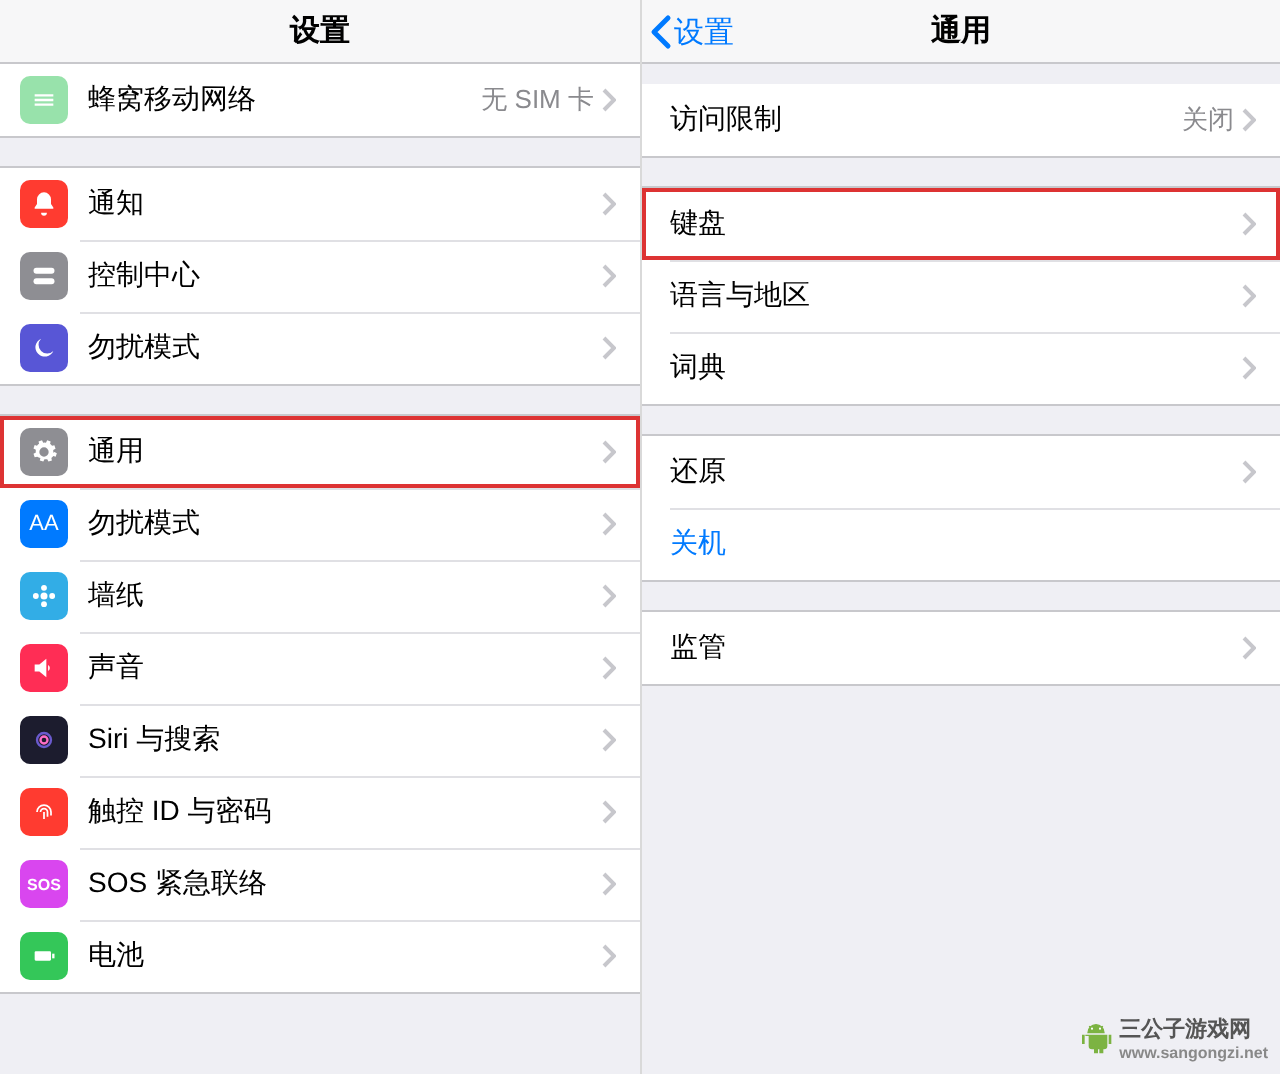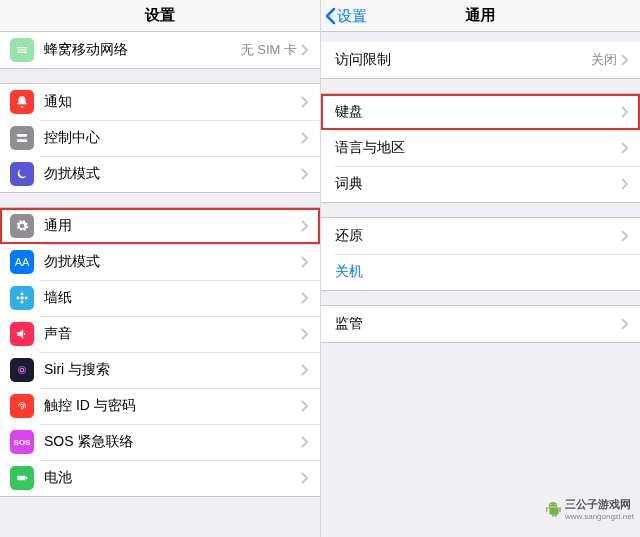--- a/index.html
+++ b/index.html
@@ -41,24 +41,24 @@
     color: #fff;
   }
   .label { font-size: 14px; color: #000; flex: 1; }
   .value { font-size: 13px; color: #8a8a8e; margin-right: 4px; }
   .chev { flex: none; }
   .chev svg { display: block; }
   .row.link .label { color: #007aff; }
   .row.highlight { outline: 2px solid #d33; outline-offset: -2px; align-items: center; }
   .right .label { margin-left: 4px; }
   .watermark {
-    position: absolute; right: 6px; bottom: 16px; display: flex; align-items: center;
+    position: absolute; right: 6px; bottom: 6px; display: flex; align-items: center;
     font-size: 11px; color: #555; gap: 4px; z-index: 5;
   }
-  .watermark-sub { font-size: 8px; color: #888; }
+  .watermark-sub { font-size: 8px; color: #888; font-weight: bold; }
   .android-icon { width: 16px; height: 16px; }
 </style>
 </head>
 <body>
 
 <div class="container">
 
   <div class="pane left">
     <div class="navbar">
       <span class="nav-title">设置</span>

